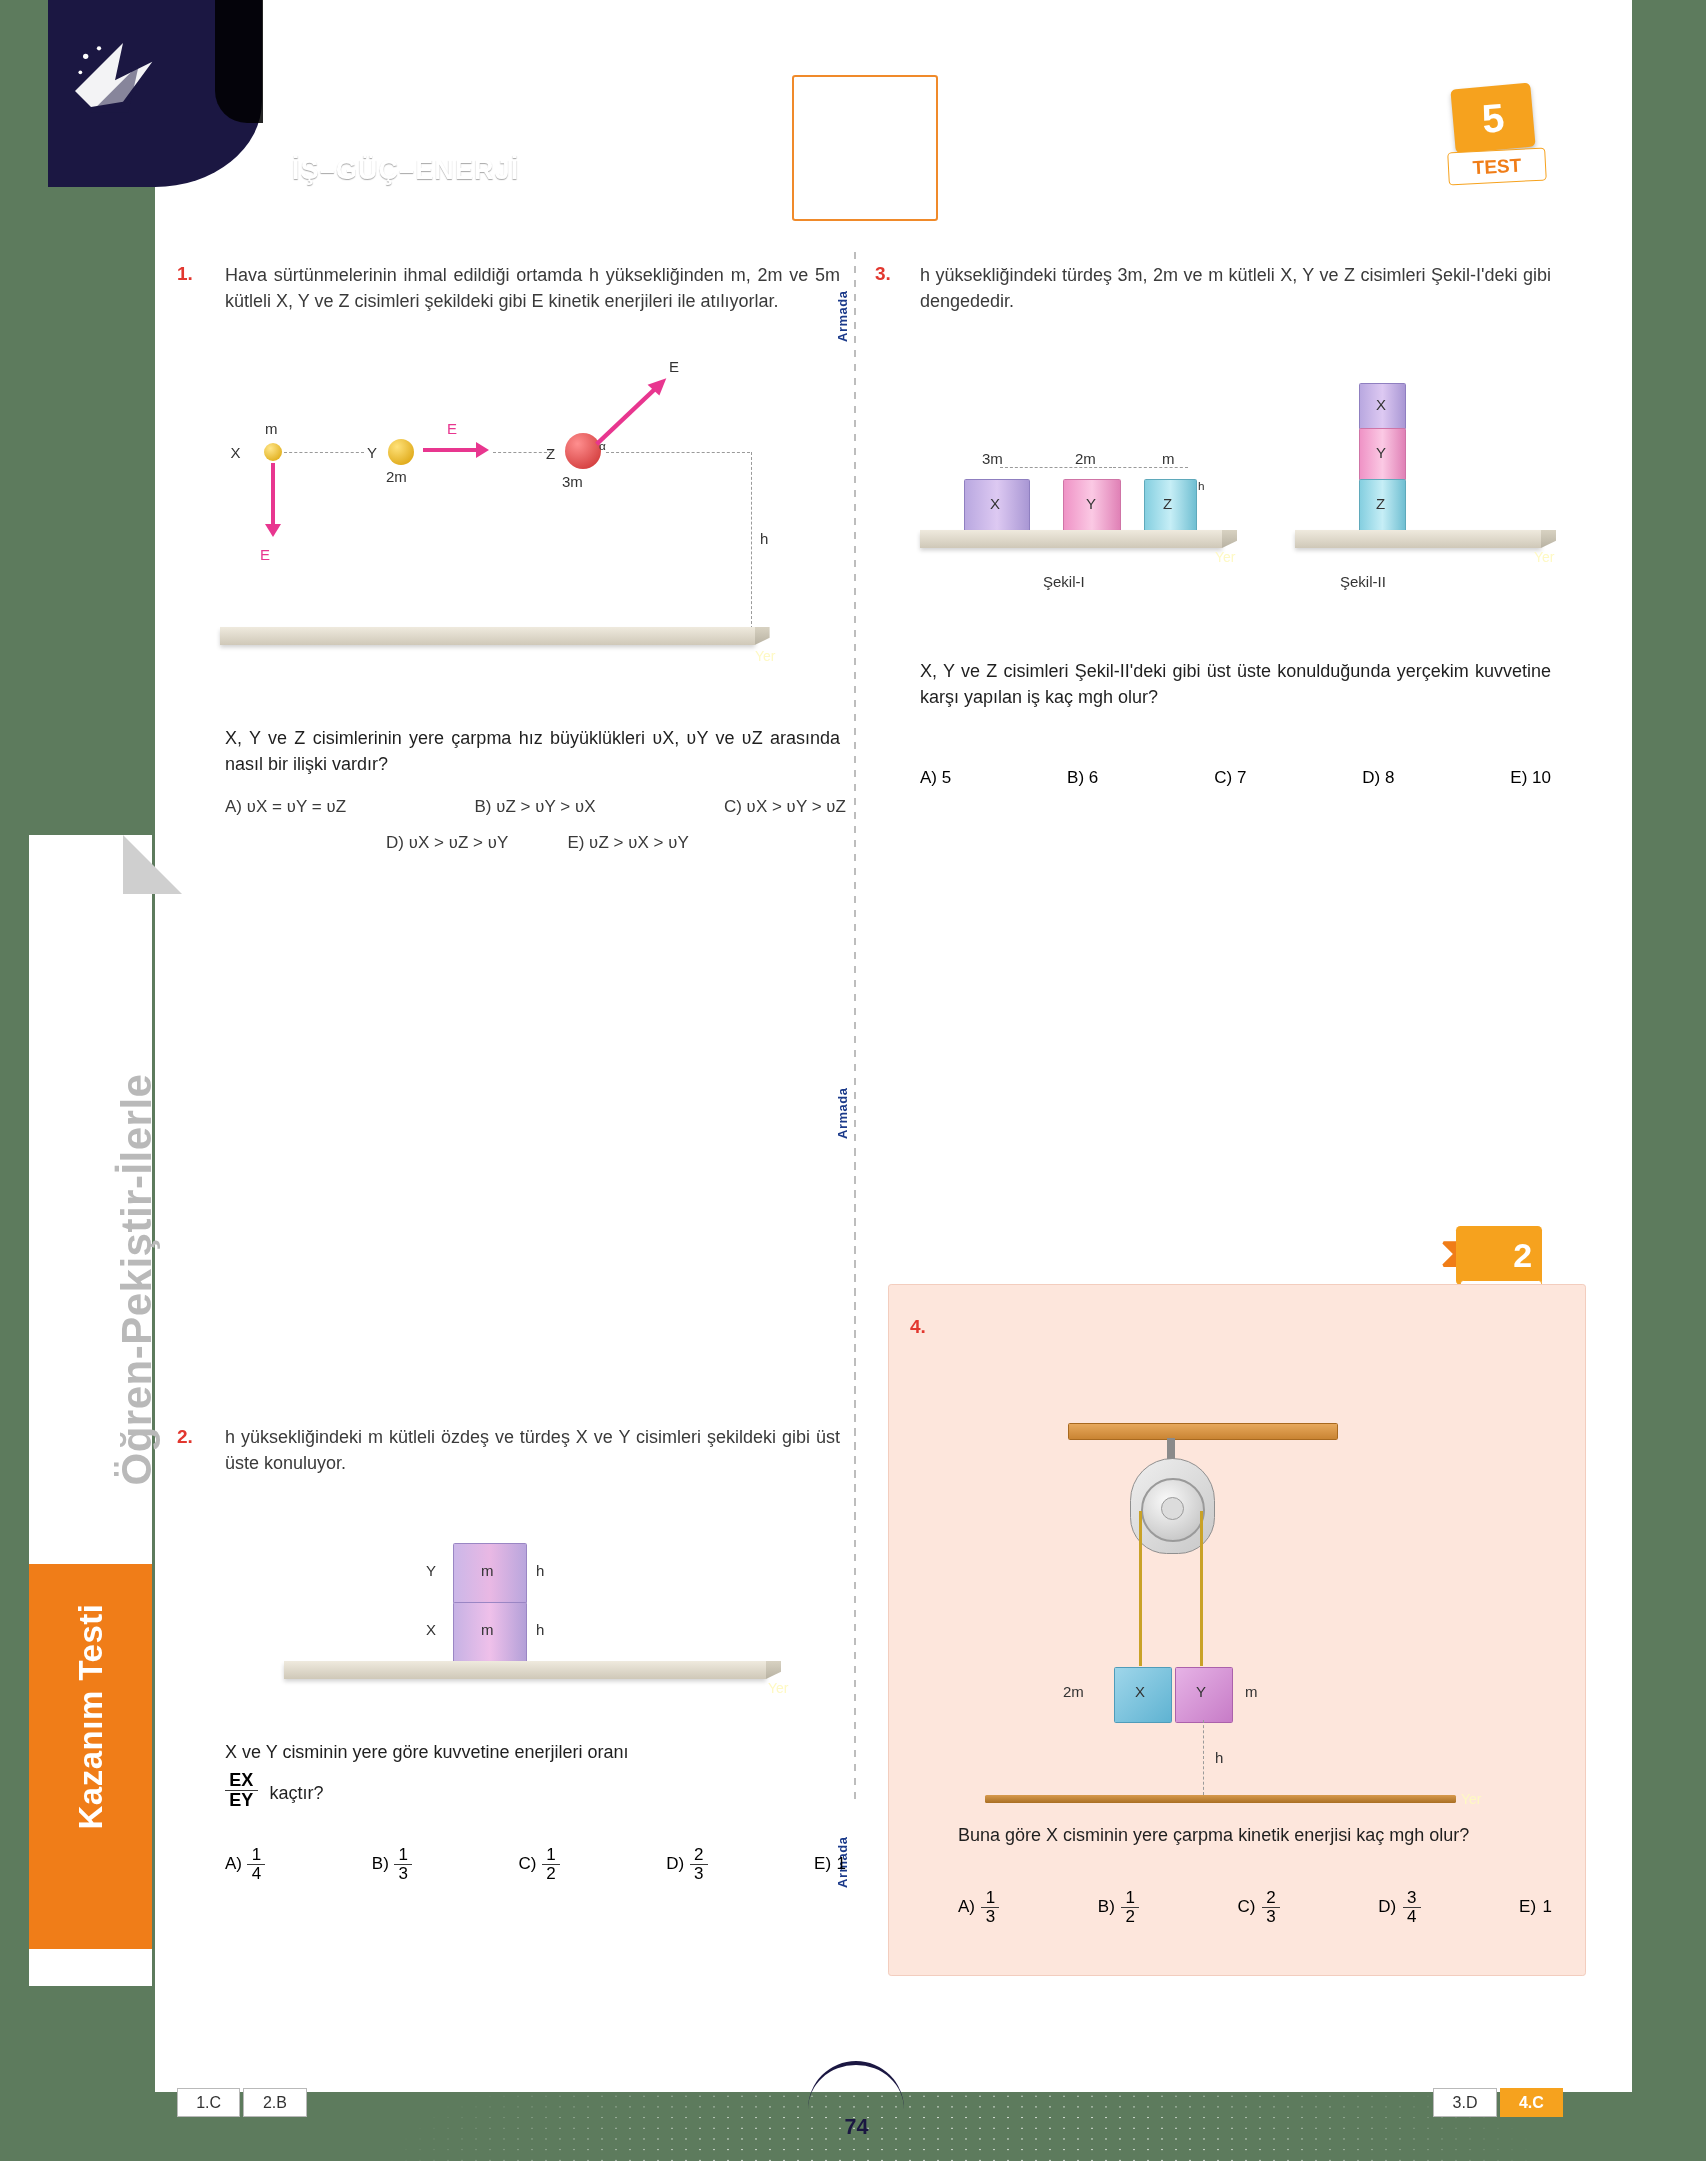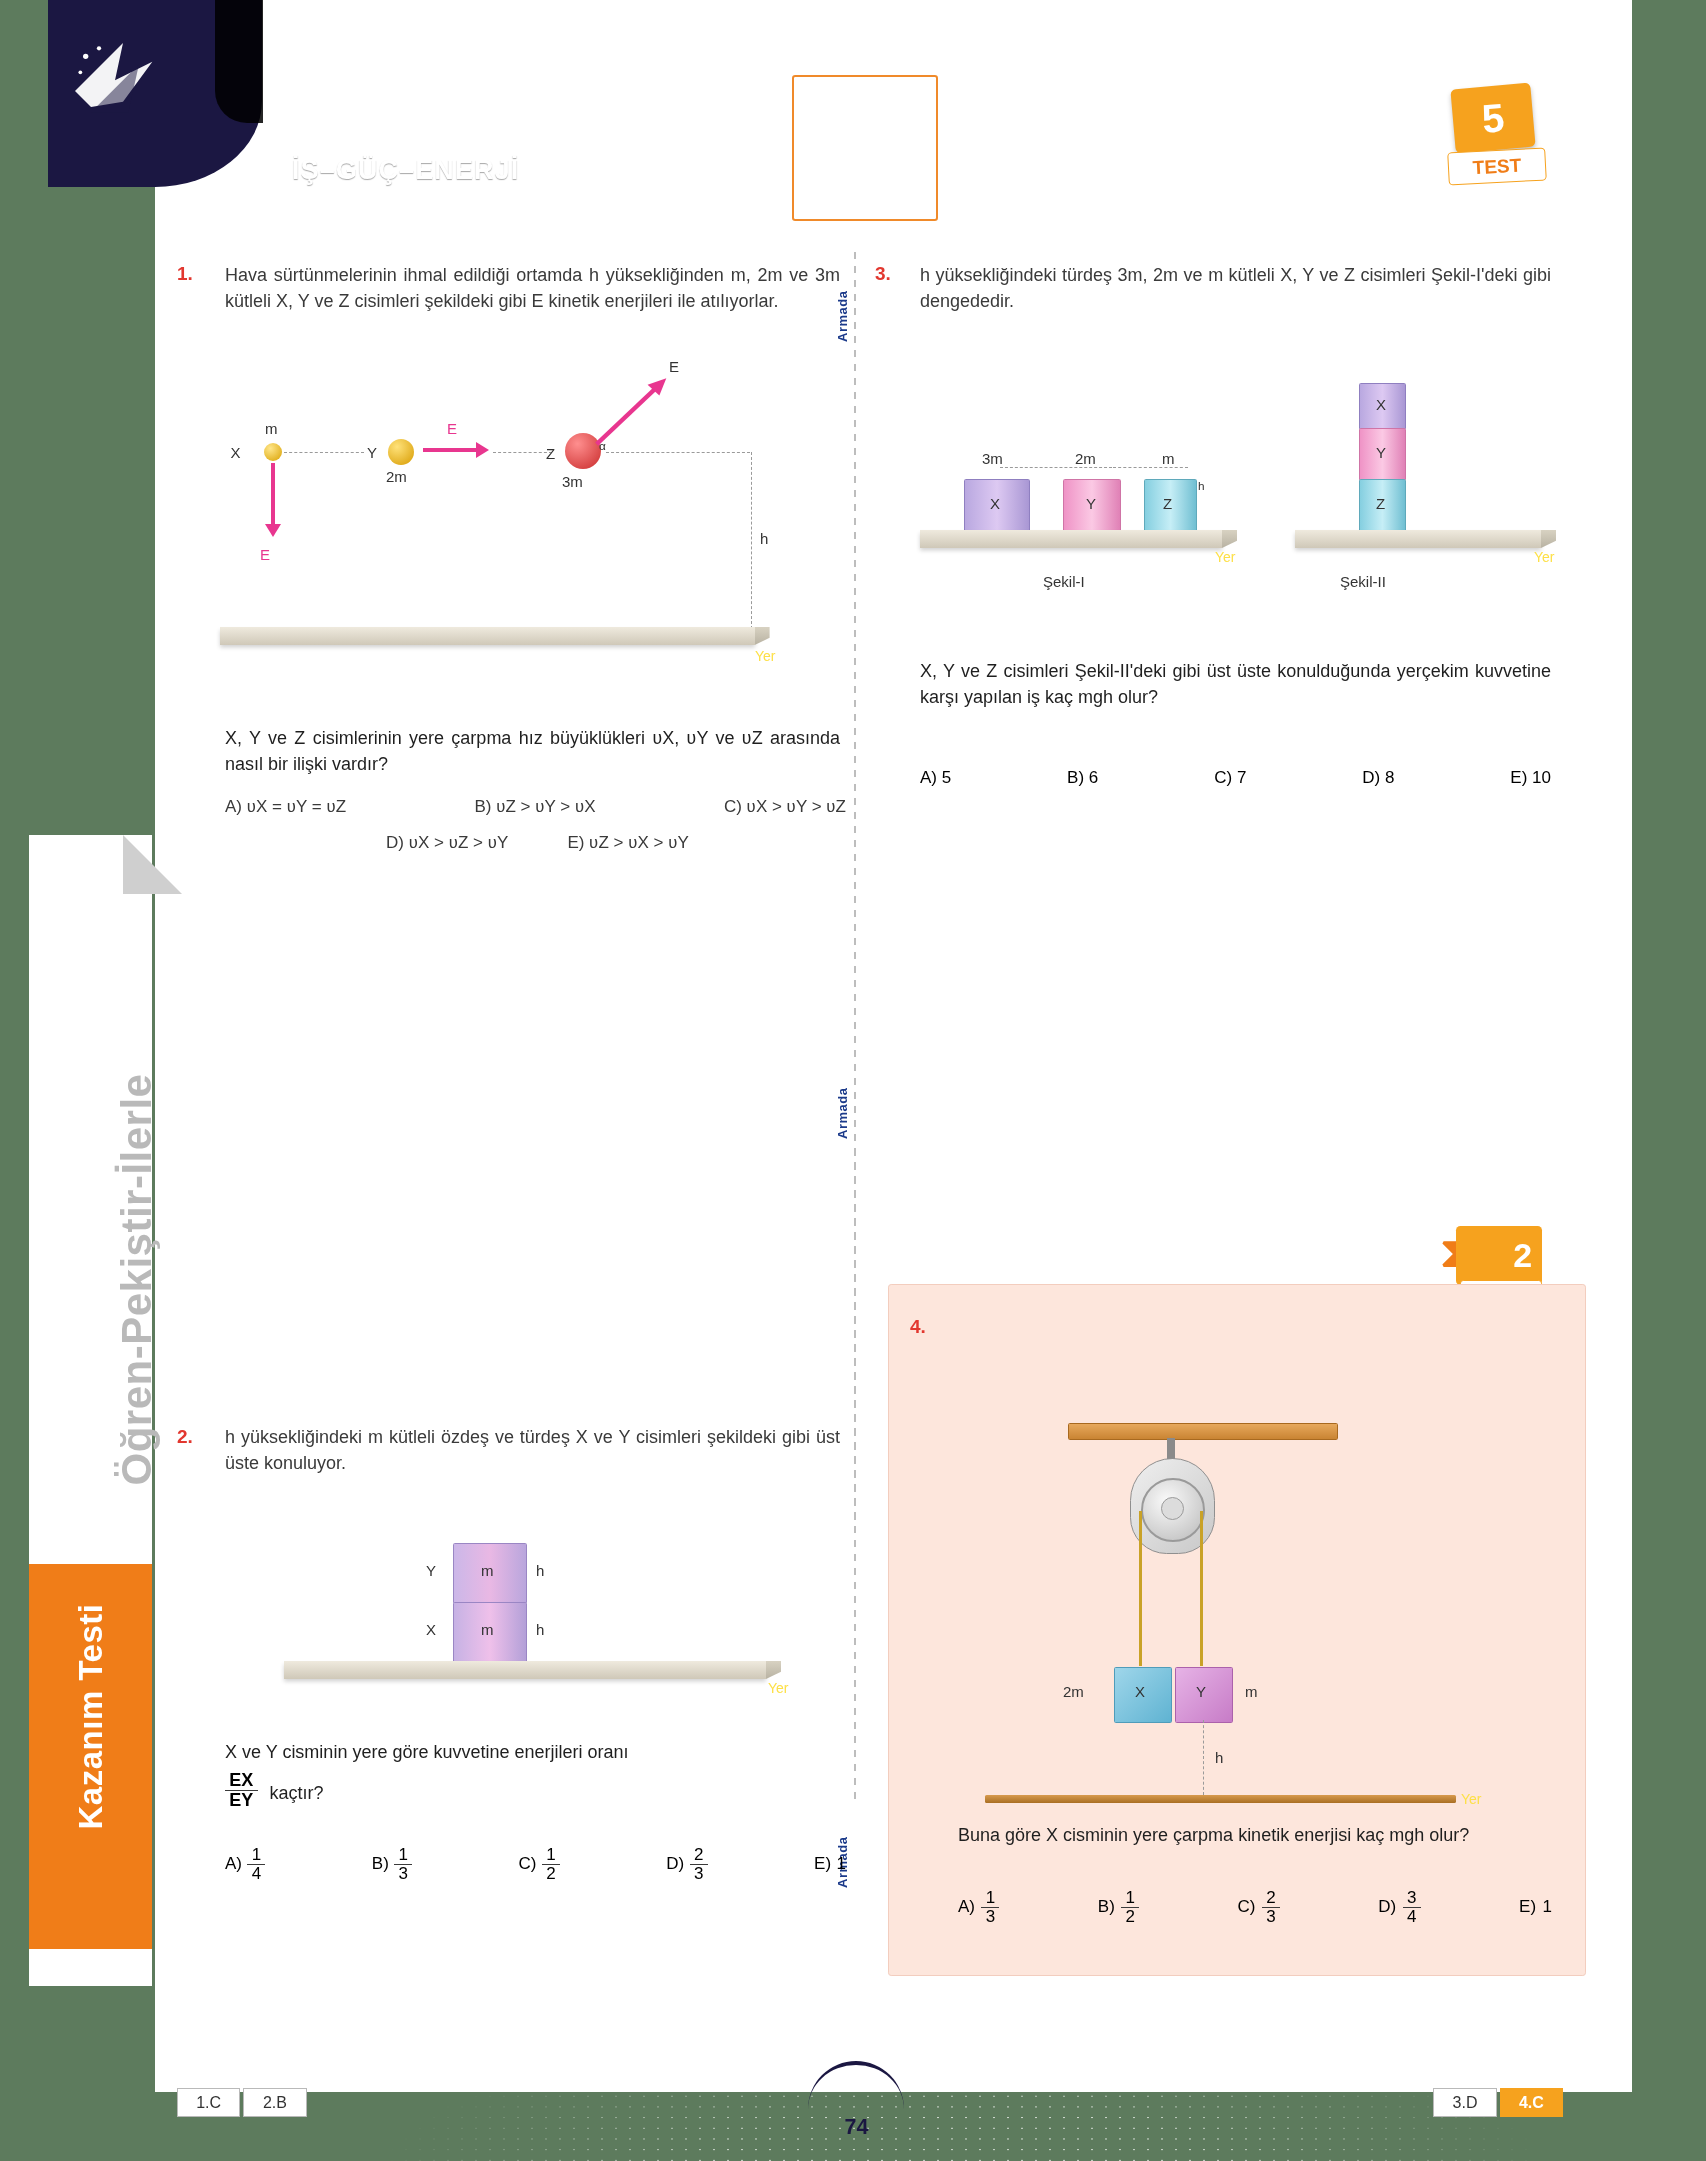--- a/index.html
+++ b/index.html
@@ -125,21 +125,21 @@
   .ground{
     position:absolute;height:18px;
     background:linear-gradient(#efeade,#cfc8b8);
     box-shadow:0 3.2px 4.3px rgba(0,0,0,.18);
   }
   .ground:after{
     content:"";position:absolute;right:-15px;top:0;width:15px;height:18px;
     background:linear-gradient(#d8d2c2,#b8b2a2);
     clip-path:polygon(0 0,100% 0,100% 60%,0 100%);
   }
-  .yer{position:absolute;font-size:14px;color:#fde047;}
+  .yer{position:absolute;font-size:14px;color:#fef9c3;}
 
   
   .answers{font-size:17px;color:#3a3a3a;}
   .answers span{display:inline-block;}
 
   
   .frac{display:inline-block;text-align:right;vertical-align:middle;line-height:1.05;}
   .frac .num{border-bottom:1.1px solid #3a3a3a;padding:0 4.3px;display:block;}
   .frac .den{display:block;padding:0 4.3px;}
 
@@ -218,21 +218,21 @@
     <div class="ogren-text">Öğren-Pekiştir-İlerle</div>
     <div class="kazanim-box">
       <div class="kazanim-text">Kazanım Testi</div>
     </div>
   </div>
 
   <div class="divider"></div>
 
   <div class="qnum" style="left:177px;top:263px;">1.</div>
   <div class="col col-left" style="top:262px;">
-    <div class="qtext">Hava sürtünmelerinin ihmal edildiği ortamda h yüksekliğinden m, 2m ve 3m kütleli X, Y ve Z cisimleri şekildeki gibi E kinetik enerjileri ile atılıyorlar.</div>
+    <div class="qtext">Hava sürtünmelerinin ihmal edildiği ortamda h yüksekliğinden m, 2m ve 5m kütleli X, Y ve Z cisimleri şekildeki gibi E kinetik enerjileri ile atılıyorlar.</div>
   </div>
 
   <div style="position:absolute;left:225px;top:353px;width:615px;height:332px;">
     <div class="lbl" style="left:40px;top:67px;">m</div>
     <div class="lbl" style="left:5.4px;top:91px;">X</div>
     <div style="position:absolute;left:39px;top:90px;width:18px;height:18px;border-radius:50%;background:radial-gradient(circle at 35% 30%,#ffe68a,#d9a100);"></div>
     <div class="arrow-d" style="left:46px;top:110px;height:70px;"></div>
     <div class="lbl" style="left:35px;top:193px;color:#e8368f;">E</div>
 
     <div class="dash-h" style="left:59px;top:99px;width:80px;"></div>

